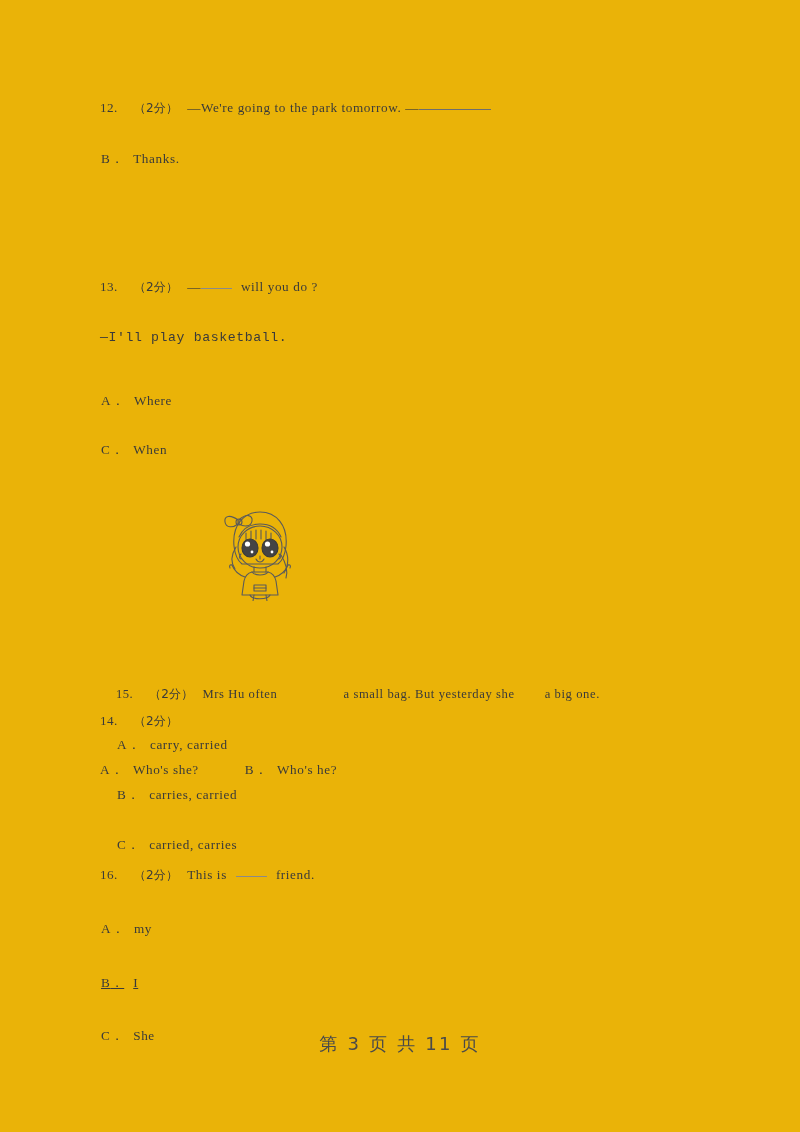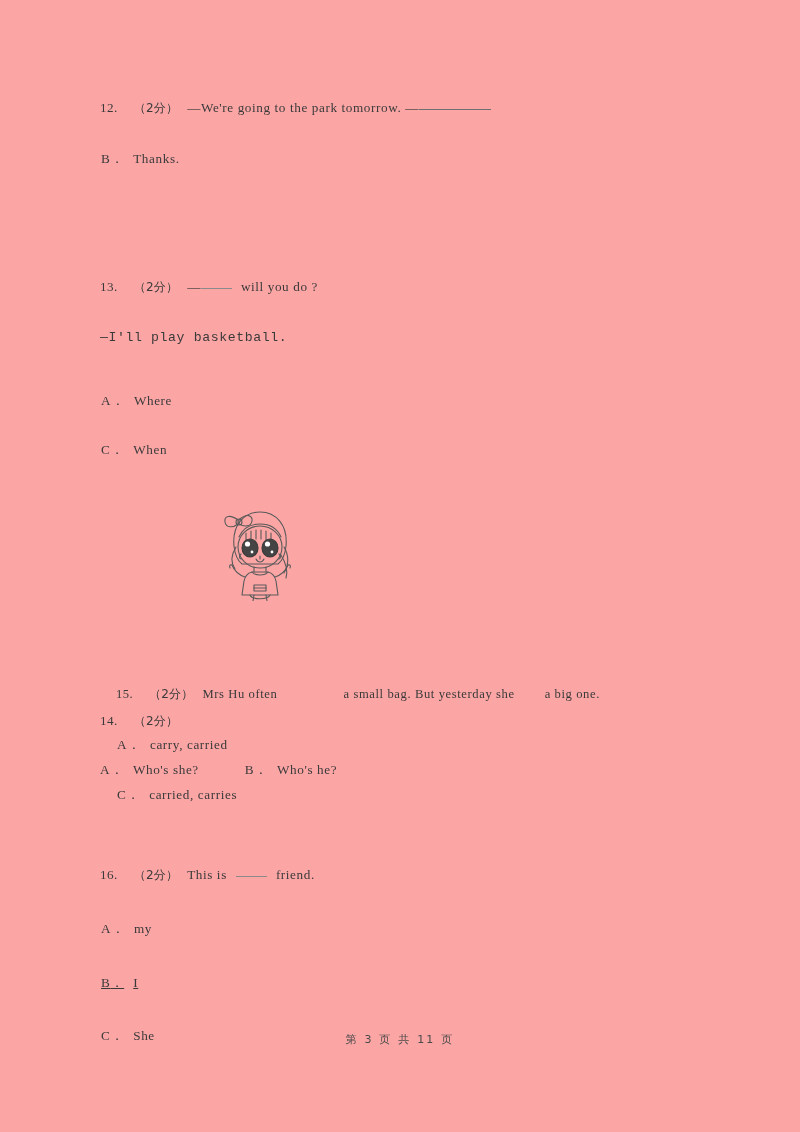--- a/index.html
+++ b/index.html
@@ -11,21 +11,21 @@
     width: 800px;
     height: 1132px;
     position: relative;
     font-family: "Liberation Serif", "DejaVu Serif", serif;
     color: #2e2e2e;
     overflow: hidden;
   }
   .page {
     position: absolute;
     inset: 0;
-    background: #fca5a5;
+    background: #eab308;
   }
   .content {
     position: absolute;
     left: 100px;
     top: 98px;
     width: 600px;
   }
   .qline {
     font-size: 13.2px;
     line-height: 1.35;
@@ -102,21 +102,21 @@
   .figure-wrap svg {
     display: block;
   }
   .footer {
     position: absolute;
     left: 0;
     right: 0;
     top: 1032px;
     text-align: center;
     font-family: "DejaVu Sans", sans-serif;
-    font-size: 11px;
+    font-size: 18px;
     color: #4a4a4a;
     letter-spacing: 2.2px;
   }
   .q12 { position: absolute; left: 0; top: 0; width: 600px; }
   .q13 { position: absolute; left: 0; top: 180px; width: 600px; }
   .q14 { position: absolute; left: 0; top: 503px; width: 600px; }
   .q15 { position: absolute; left: 16px; top: 588px; width: 600px; }
   .q16 { position: absolute; left: 0; top: 768px; width: 600px; }
 </style>
 </head>
@@ -158,20 +158,23 @@
     </div>
 
     <div class="q15">
       <p class="qline q-stem" style="font-size:12.6px;">
         <span class="qnum">15.</span><span class="gap-md"></span><span class="marks cn">（2分）</span><span class="gap-sm"></span><span>Mrs Hu often</span><span class="blank-space"></span><span>a small bag. But yesterday she</span><span class="blank-space-2"></span><span>a big one.</span>
       </p>
       <p class="qline opt">
         <span>A</span><span>．</span><span class="gap-sm"></span><span>carry, carried</span>
       </p>
       <p class="qline opt">
+        <span>B</span><span>．</span><span class="gap-sm"></span><span>carries, carried</span>
+      </p>
+      <p class="qline opt">
         <span>C</span><span>．</span><span class="gap-sm"></span><span>carried, carries</span>
       </p>
     </div>
 
     <div class="q16">
       <p class="qline q-stem" style="margin-bottom:36px;">
         <span class="qnum">16.</span><span class="gap-md"></span><span class="marks cn">（2分）</span><span class="gap-sm"></span><span>This is</span><span class="gap-sm"></span><span class="blank-short"></span><span class="gap-sm"></span><span>friend.</span>
       </p>
       <p class="qline opt" style="margin-bottom:36px;">
         <span>A</span><span>．</span><span class="gap-sm"></span><span>my</span>

